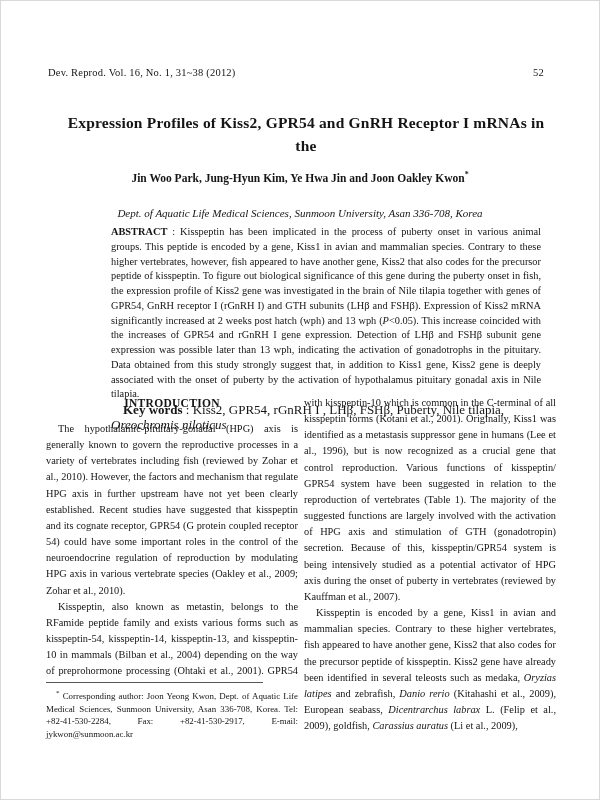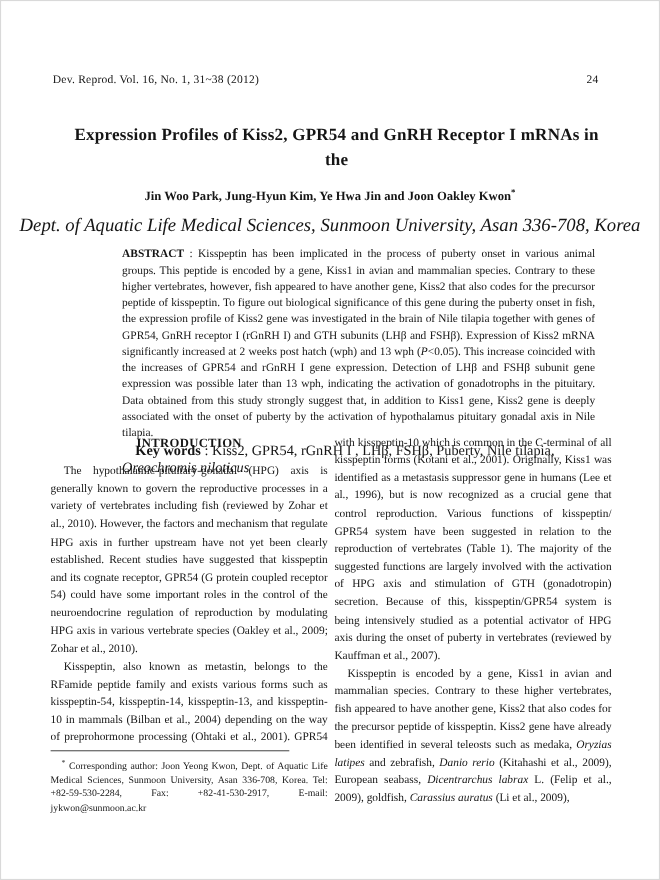--- a/index.html
+++ b/index.html
@@ -23,22 +23,22 @@
     position:absolute;top:110px;left:60px;right:48px;
     text-align:center;font-weight:bold;font-size:15.5px;line-height:23px;
     letter-spacing:0.2px;
   }
   .authors{
     position:absolute;top:169px;left:0;right:0;
     text-align:center;font-weight:bold;font-size:11.5px;
   }
   .authors sup{font-size:8px;}
   .affiliation{
-    position:absolute;top:194px;left:0;right:0;
-    text-align:center;font-style:italic;font-size:17px;
+    position:absolute;top:206px;left:0;right:0;
+    text-align:center;font-style:italic;font-size:11px;
   }
   .abstract{
     position:absolute;top:224px;left:62px;right:58px;
     font-size:10.35px;line-height:14.75px;text-align:justify;margin-left:48px;
   }
   .keywords{
     margin-top:1px;text-indent:12px;text-align:left;
     font-size:13px;line-height:14.75px;
   }
   .columns{
@@ -69,21 +69,21 @@
   }
   .footnote-text sup{font-size:7px;}
 </style>
 </head>
 <body>
 
 <div class="page">
 
   <div class="running-head">
     <span>Dev. Reprod. Vol. 16, No. 1, 31~38 (2012)</span>
-    <span>24</span>
+    <span>52</span>
   </div>
 
   <div class="title-block">
     <div>Expression Profiles of Kiss2, GPR54 and GnRH Receptor I mRNAs in the</div>
   </div>
 
   <div class="authors">
     <span>Jin Woo Park, Jung-Hyun Kim, Ye Hwa Jin and Joon Oakley Kwon</span><sup>*</sup>
   </div>
 
@@ -97,21 +97,21 @@
   <div class="columns">
 
     <div class="col col-left">
       <div class="section-heading">INTRODUCTION</div>
       <div class="body-text">
         <p class="indent"><span>The hypothalamic-pituitary-gonadal (HPG) axis is generally known to govern the reproductive processes in a variety of vertebrates including fish (reviewed by Zohar et al., 2010). However, the factors and mechanism that regulate HPG axis in further upstream have not yet been clearly established. Recent studies have suggested that kisspeptin and its cognate receptor, GPR54 (G protein coupled receptor 54) could have some important roles in the control of the neuroendocrine regulation of reproduction by modulating HPG axis in various vertebrate species (Oakley et al., 2009; Zohar et al., 2010).</span></p>
         <p class="indent"><span>Kisspeptin, also known as metastin, belongs to the RFamide peptide family and exists various forms such as kisspeptin-54, kisspeptin-14, kisspeptin-13, and kisspeptin-10 in mammals (Bilban et al., 2004) depending on the way of preprohormone processing (Ohtaki et al., 2001). GPR54 shows high affinity</span></p>
       </div>
       <div class="footnote">
         <hr class="footnote-rule">
-        <div class="footnote-text"><sup>*</sup><span> Corresponding author: Joon Yeong Kwon, Dept. of Aquatic Life Medical Sciences, Sunmoon University, Asan 336-708, Korea. Tel: +82-59-530-2284, Fax: +82-41-530-2917, E-mail: jykwon@sunmoon.ac.kr</span></div>
+        <div class="footnote-text"><sup>*</sup><span> Corresponding author: Joon Yeong Kwon, Dept. of Aquatic Life Medical Sciences, Sunmoon University, Asan 336-708, Korea. Tel: +82-41-530-2284, Fax: +82-41-530-2917, E-mail: jykwon@sunmoon.ac.kr</span></div>
       </div>
     </div>
 
     <div class="col col-right">
       <div class="body-text">
         <p><span>with kisspeptin-10 which is common in the C-terminal of all kisspeptin forms (Kotani et al., 2001). Originally, Kiss1 was identified as a metastasis suppressor gene in humans (Lee et al., 1996), but is now recognized as a crucial gene that control reproduction. Various functions of  kisspeptin/ GPR54 system have been suggested in relation to the reproduction of vertebrates (Table 1). The majority of the suggested functions are largely involved with the activation of HPG axis and stimulation of GTH (gonadotropin) secretion. Because of this, kisspeptin/GPR54 system is being intensively studied as a potential activator of HPG axis during the onset of puberty in vertebrates (reviewed by Kauffman et al., 2007).</span></p>
         <p class="indent"><span>Kisspeptin is encoded by a gene, Kiss1 in avian and mammalian species. Contrary to these higher vertebrates, fish appeared to have another gene, Kiss2 that also codes for the precursor peptide of kisspeptin. Kiss2 gene have already been identified in several teleosts such as medaka, </span><span style="font-style: italic;">Oryzias latipes</span><span> and zebrafish, </span><span style="font-style: italic;">Danio rerio</span><span> (Kitahashi et al., 2009), European seabass, </span><span style="font-style: italic;">Dicentrarchus labrax</span><span> L. (Felip et al., 2009), goldfish, </span><span style="font-style: italic;">Carassius auratus</span><span> (Li et al., 2009),</span></p>
       </div>
     </div>
 

